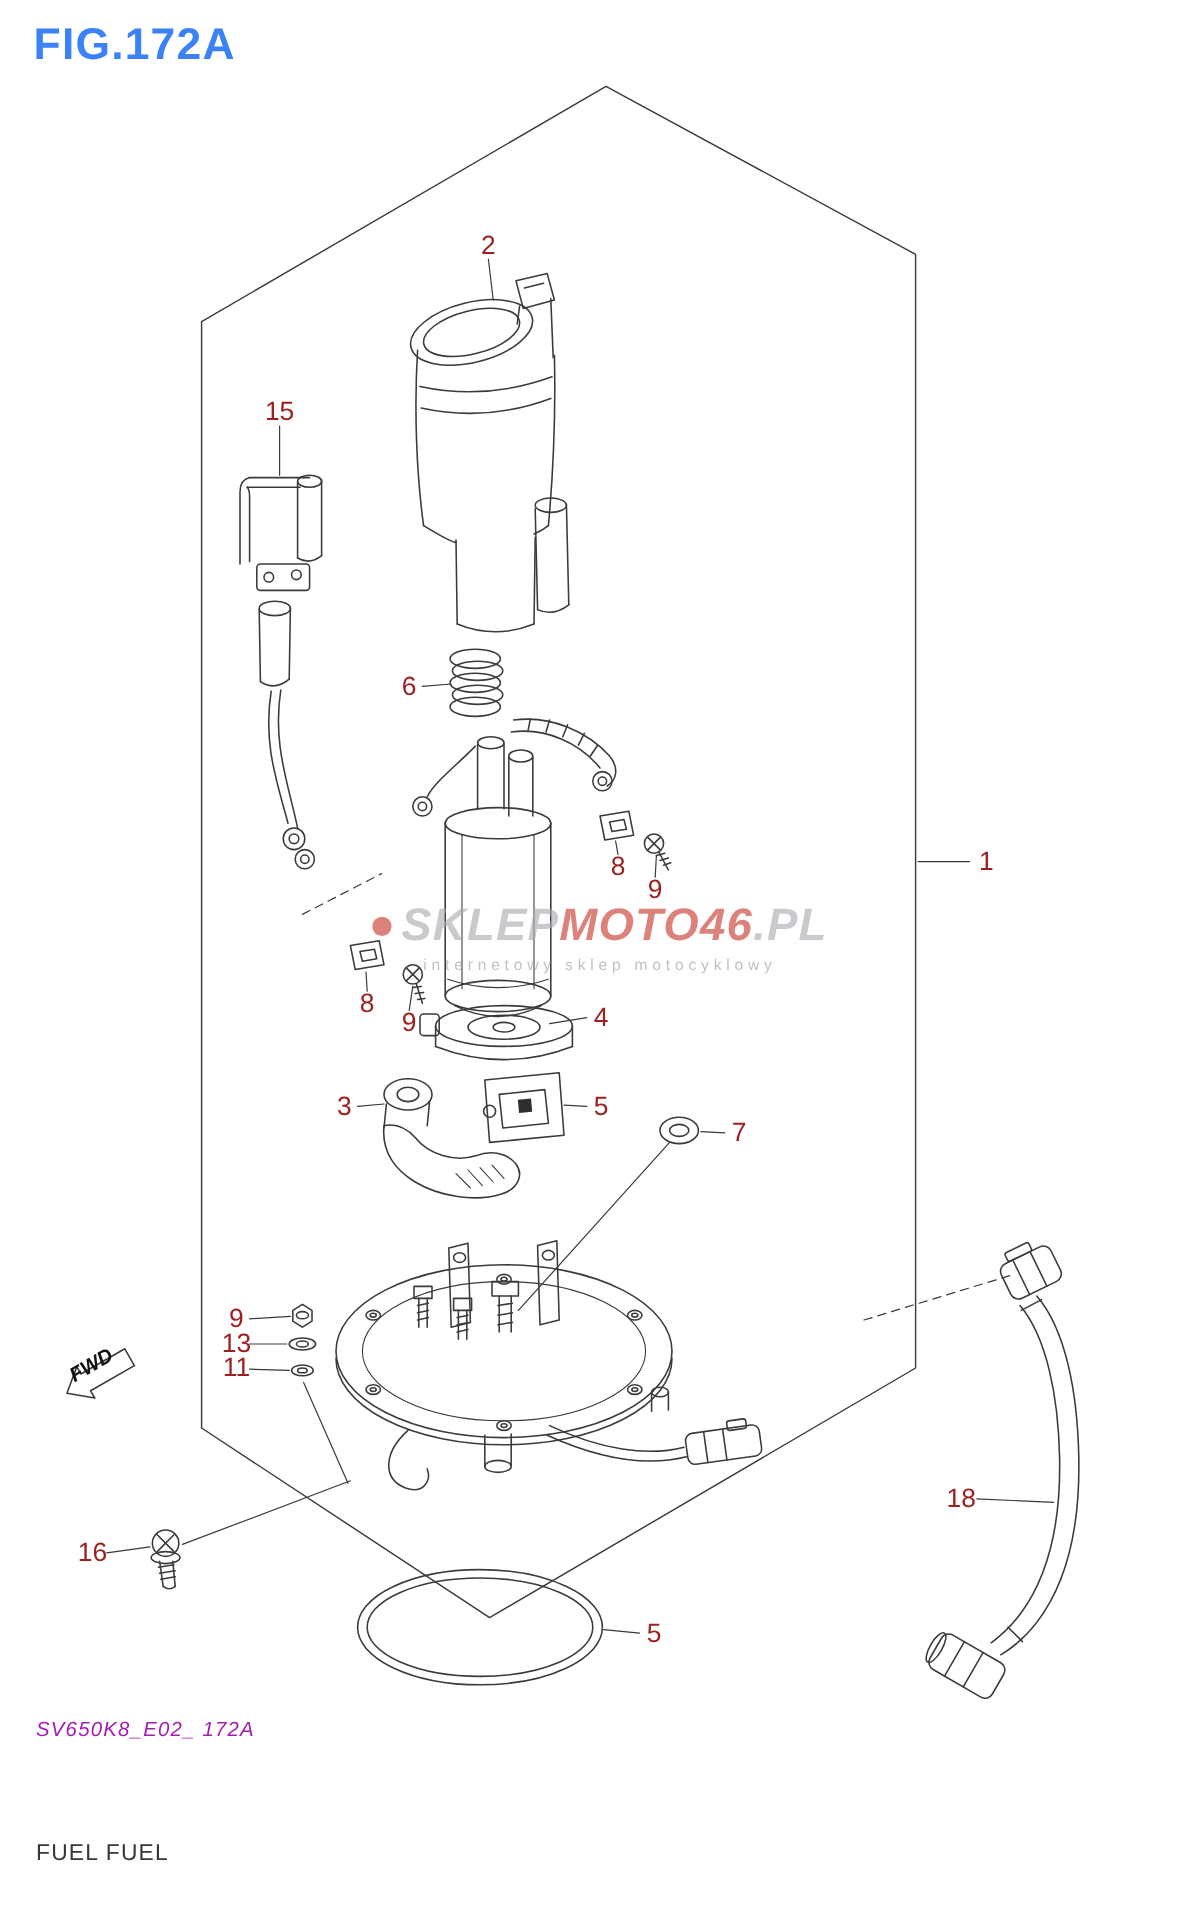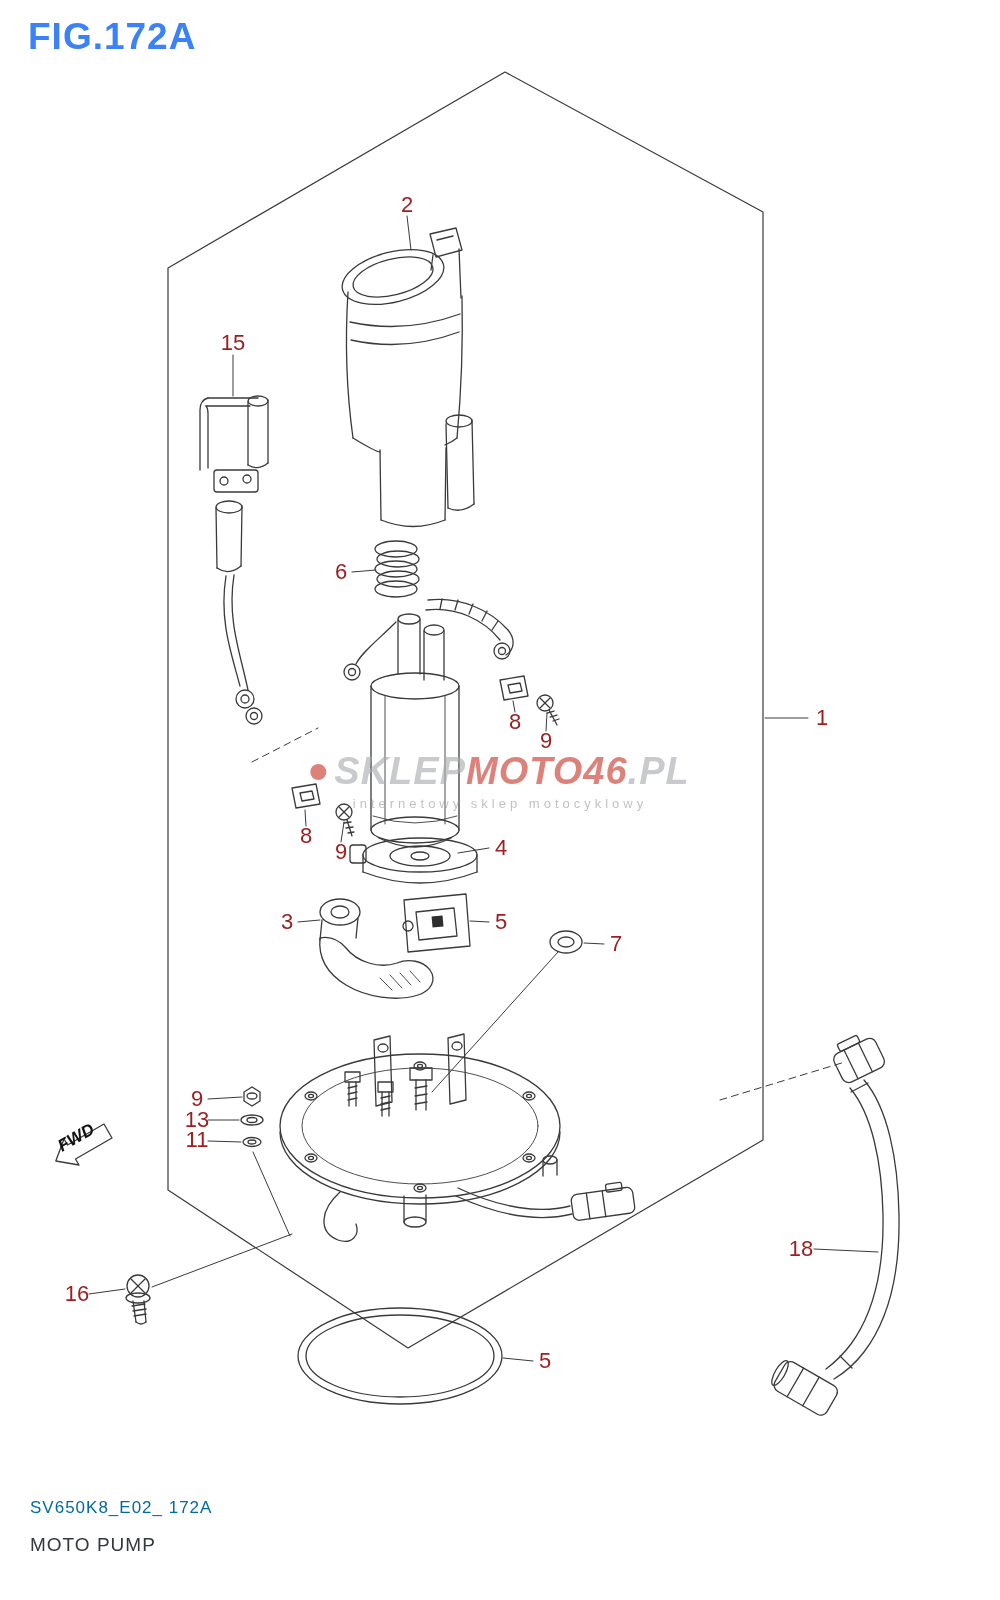--- a/index.html
+++ b/index.html
@@ -19,22 +19,22 @@
     position:absolute; left:50%; top:750px; transform:translateX(-50%);
     text-align:center; opacity:0.62; white-space:nowrap;
   }
   .wm-row { display:flex; align-items:center; gap:8px; }
   .wm-dot { width:16px; height:16px; border-radius:50%; background:#c8372c; display:inline-block; }
   .wm-main { font-size:38px; font-weight:bold; font-style:italic; letter-spacing:1px; }
   .wm-gray { color:#a7abb0; }
   .wm-red  { color:#c8372c; }
   .wm-sub  { font-size:13px; letter-spacing:4px; color:#979ca1; margin-top:3px; }
   .footer-code {
-    position:absolute; left:30px; top:1498px;
-    font-size:17px; color:#0369a1; letter-spacing:1px;
+    position:absolute; left:30px; top:1432px;
+    font-size:17px; color:#a21caf; letter-spacing:1px;font-style:italic;
   }
   .footer-name {
     position:absolute; left:30px; top:1534px;
     font-size:19px; color:#34383b; letter-spacing:1px;
   }
 </style>
 </head>
 <body>
 
 <div class="page">
@@ -366,15 +366,15 @@
     <div class="wm-row">
       <span class="wm-dot"></span>
       <span class="wm-main">
         <span class="wm-gray">SKLEP</span><span class="wm-red">MOTO</span><span class="wm-red">46</span><span class="wm-gray">.PL</span>
       </span>
     </div>
     <div class="wm-sub">internetowy sklep motocyklowy</div>
   </div>
 
   <div class="footer-code">SV650K8_E02_ 172A</div>
-  <div class="footer-name">MOTO PUMP</div>
+  <div class="footer-name">FUEL FUEL</div>
 
 </div>
 
 </body></html>

